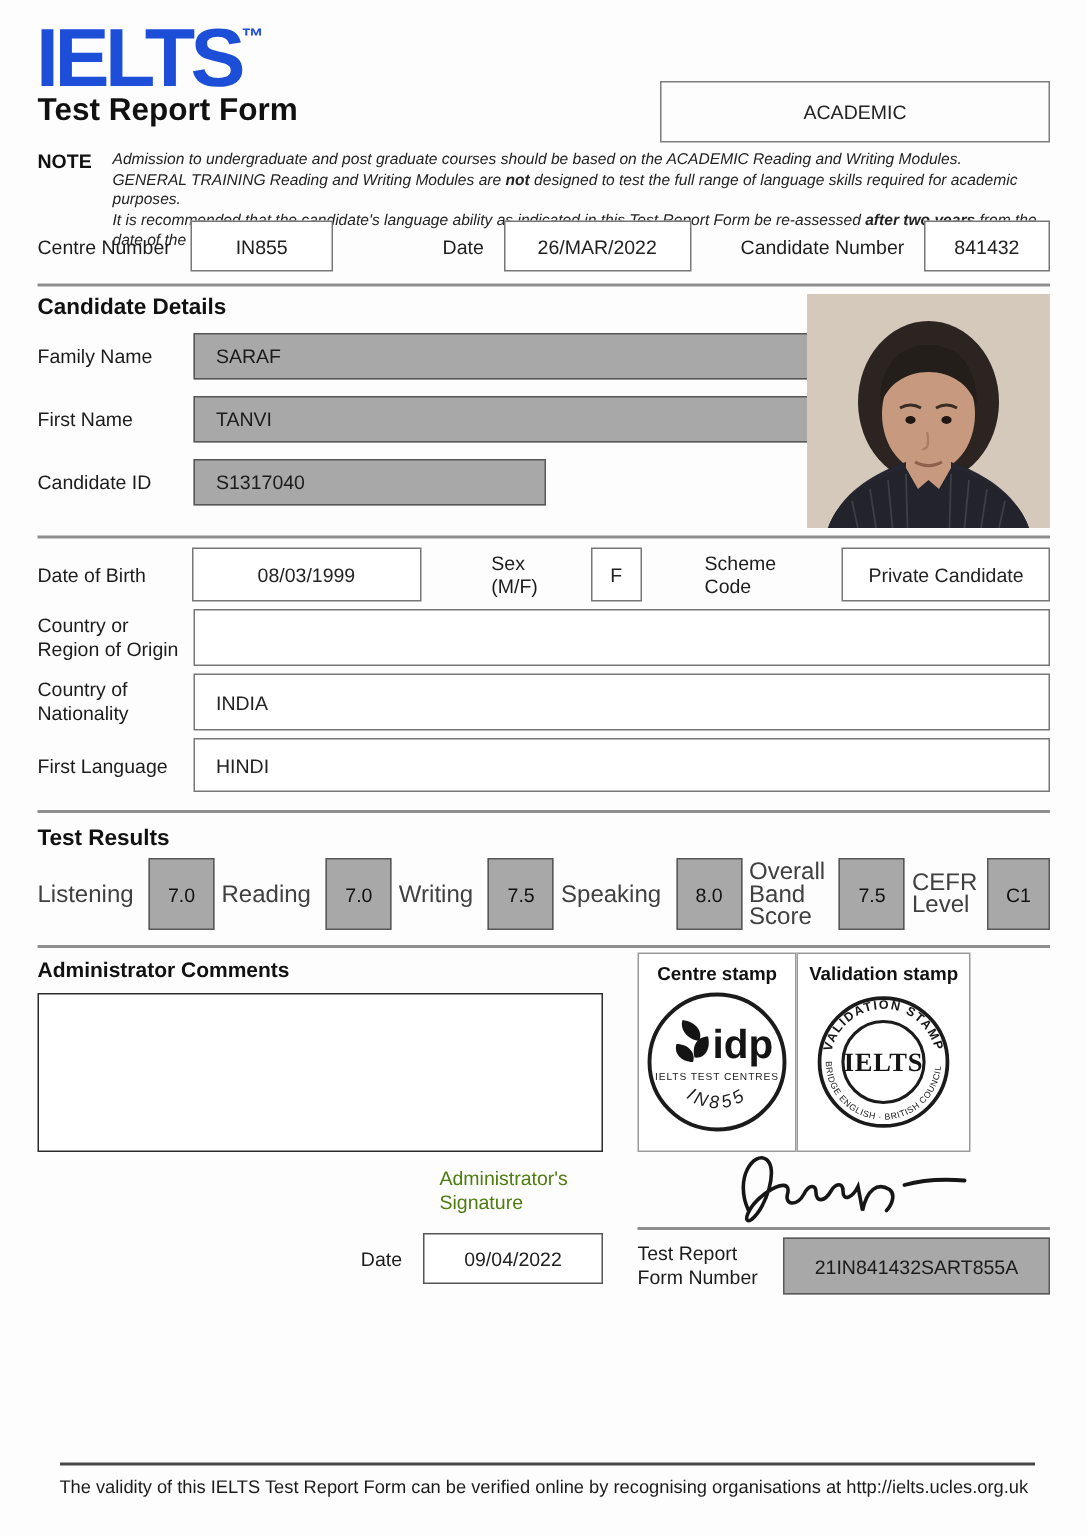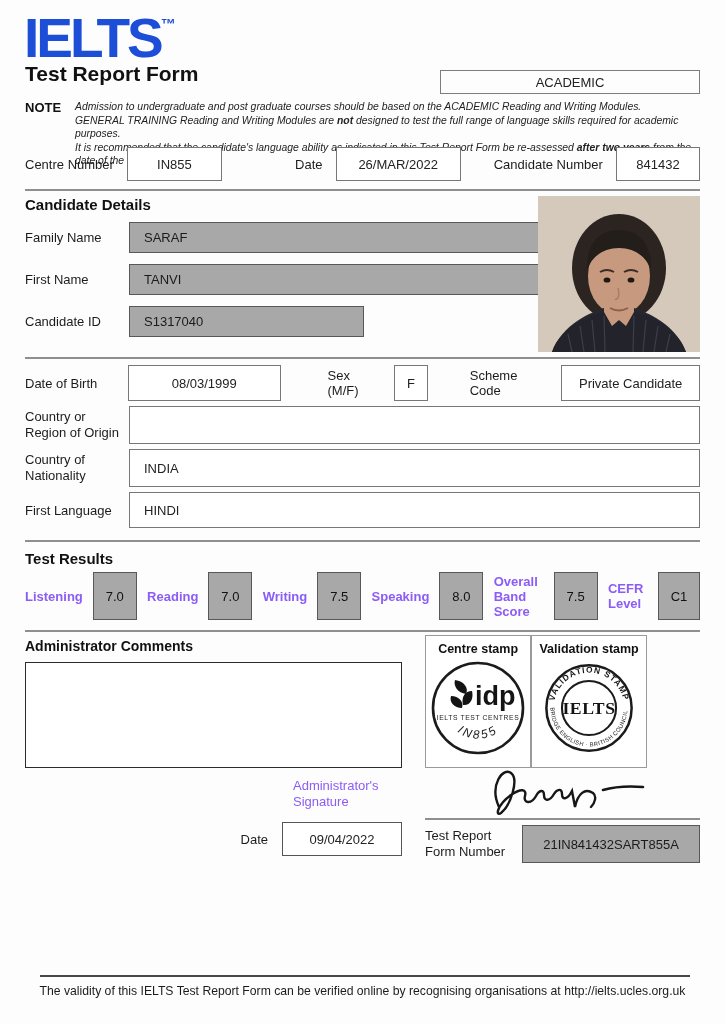--- a/index.html
+++ b/index.html
@@ -4,21 +4,21 @@
 <style>
   * { margin:0; padding:0; box-sizing:border-box; }
   html,body { background:#ffffff; }
   body { font-family:"Liberation Sans", sans-serif; color:#1a1a1a; }
   .page { position:relative; width:725px; height:1024px; background:#fdfdfd; overflow:hidden; }
 
   
   .logo { position:absolute; left:24px; top:6px; font-size:55px; font-weight:bold; letter-spacing:-3px; color:#1d4ed8; }
   .logo sup { font-size:15px; letter-spacing:0; vertical-align:28px; }
   .form-title { position:absolute; left:25px; top:62px; font-size:21px; font-weight:bold; color:#111; }
-  .academic-box { position:absolute; left:440px; top:70px; width:260px; height:24px; border:1px solid #7d7d7d;
+  .academic-box { position:absolute; left:440px; top:54px; width:260px; height:41px; border:1px solid #7d7d7d;
                   display:flex; align-items:center; justify-content:center; font-size:13px; color:#222; }
 
   
   .note { position:absolute; left:25px; top:100px; width:678px; display:flex; }
   .note-label { font-size:13px; font-weight:bold; width:50px; flex:0 0 50px; color:#111; }
   .note-lines { font-size:10.4px; font-style:italic; line-height:13.5px; color:#222; }
   .note-lines b { font-weight:bold; }
 
   
   .info-row { position:absolute; left:25px; top:147px; width:675px; height:34px;
@@ -40,28 +40,28 @@
   
   .p-row { position:absolute; left:25px; width:675px; display:flex; align-items:center; }
   .wbox-l { border:1.5px solid #777; display:flex; align-items:center; padding-left:14px;
             font-size:13px; color:#222; background:#fff; }
 
   
   .results-head { position:absolute; left:25px; top:550px; }
   .res-row { position:absolute; left:25px; top:572px; width:675px; height:48px;
              display:flex; align-items:center; justify-content:space-between; }
   .res-pair { display:flex; align-items:center; gap:10px; }
-  .res-lbl { font-size:13px; font-weight:bold; line-height:15px; color:#8b5cf6; }
+  .res-lbl { font-size:16px; font-weight:normal; line-height:15px; color:#404040; }
   .score-box { width:44px; height:48px; background:#a8a8a8; border:1px solid #585858;
                display:flex; align-items:center; justify-content:center; font-size:13px; color:#111; }
 
   
   .admin-left { position:absolute; left:25px; top:638px; width:377px; }
   .comments-box { position:absolute; left:0; top:24px; width:377px; height:106px; border:1.5px solid #2b2b2b; background:#fff; }
-  .sig-label { position:absolute; left:268px; top:140px; font-size:13px; line-height:16px; color:#8b5cf6; }
+  .sig-label { position:absolute; left:268px; top:140px; font-size:13px; line-height:16px; color:#4d7c0f; }
   .date-row { position:absolute; left:0; top:184px; width:377px; display:flex; align-items:center; justify-content:flex-end; gap:14px; }
 
   .admin-right { position:absolute; left:425px; top:635px; width:222px;border-radius:23px; }
   .stamp-boxes { display:flex; justify-content:space-between; }
   .stamp-box { border:1px solid #9a9a9a; height:133px; background:#fff; text-align:center; }
   .stamp-box.centre { width:121px; }
   .stamp-box.valid { width:132px; }
   .stamp-title { font-size:12.5px; font-weight:bold; margin-top:6px; color:#111; }
   .sig-svg { position:absolute; left:60px; top:128px; }
   .rule-right { position:absolute; left:0; top:183px; width:275px; height:2px; background:#8f8f8f; }

